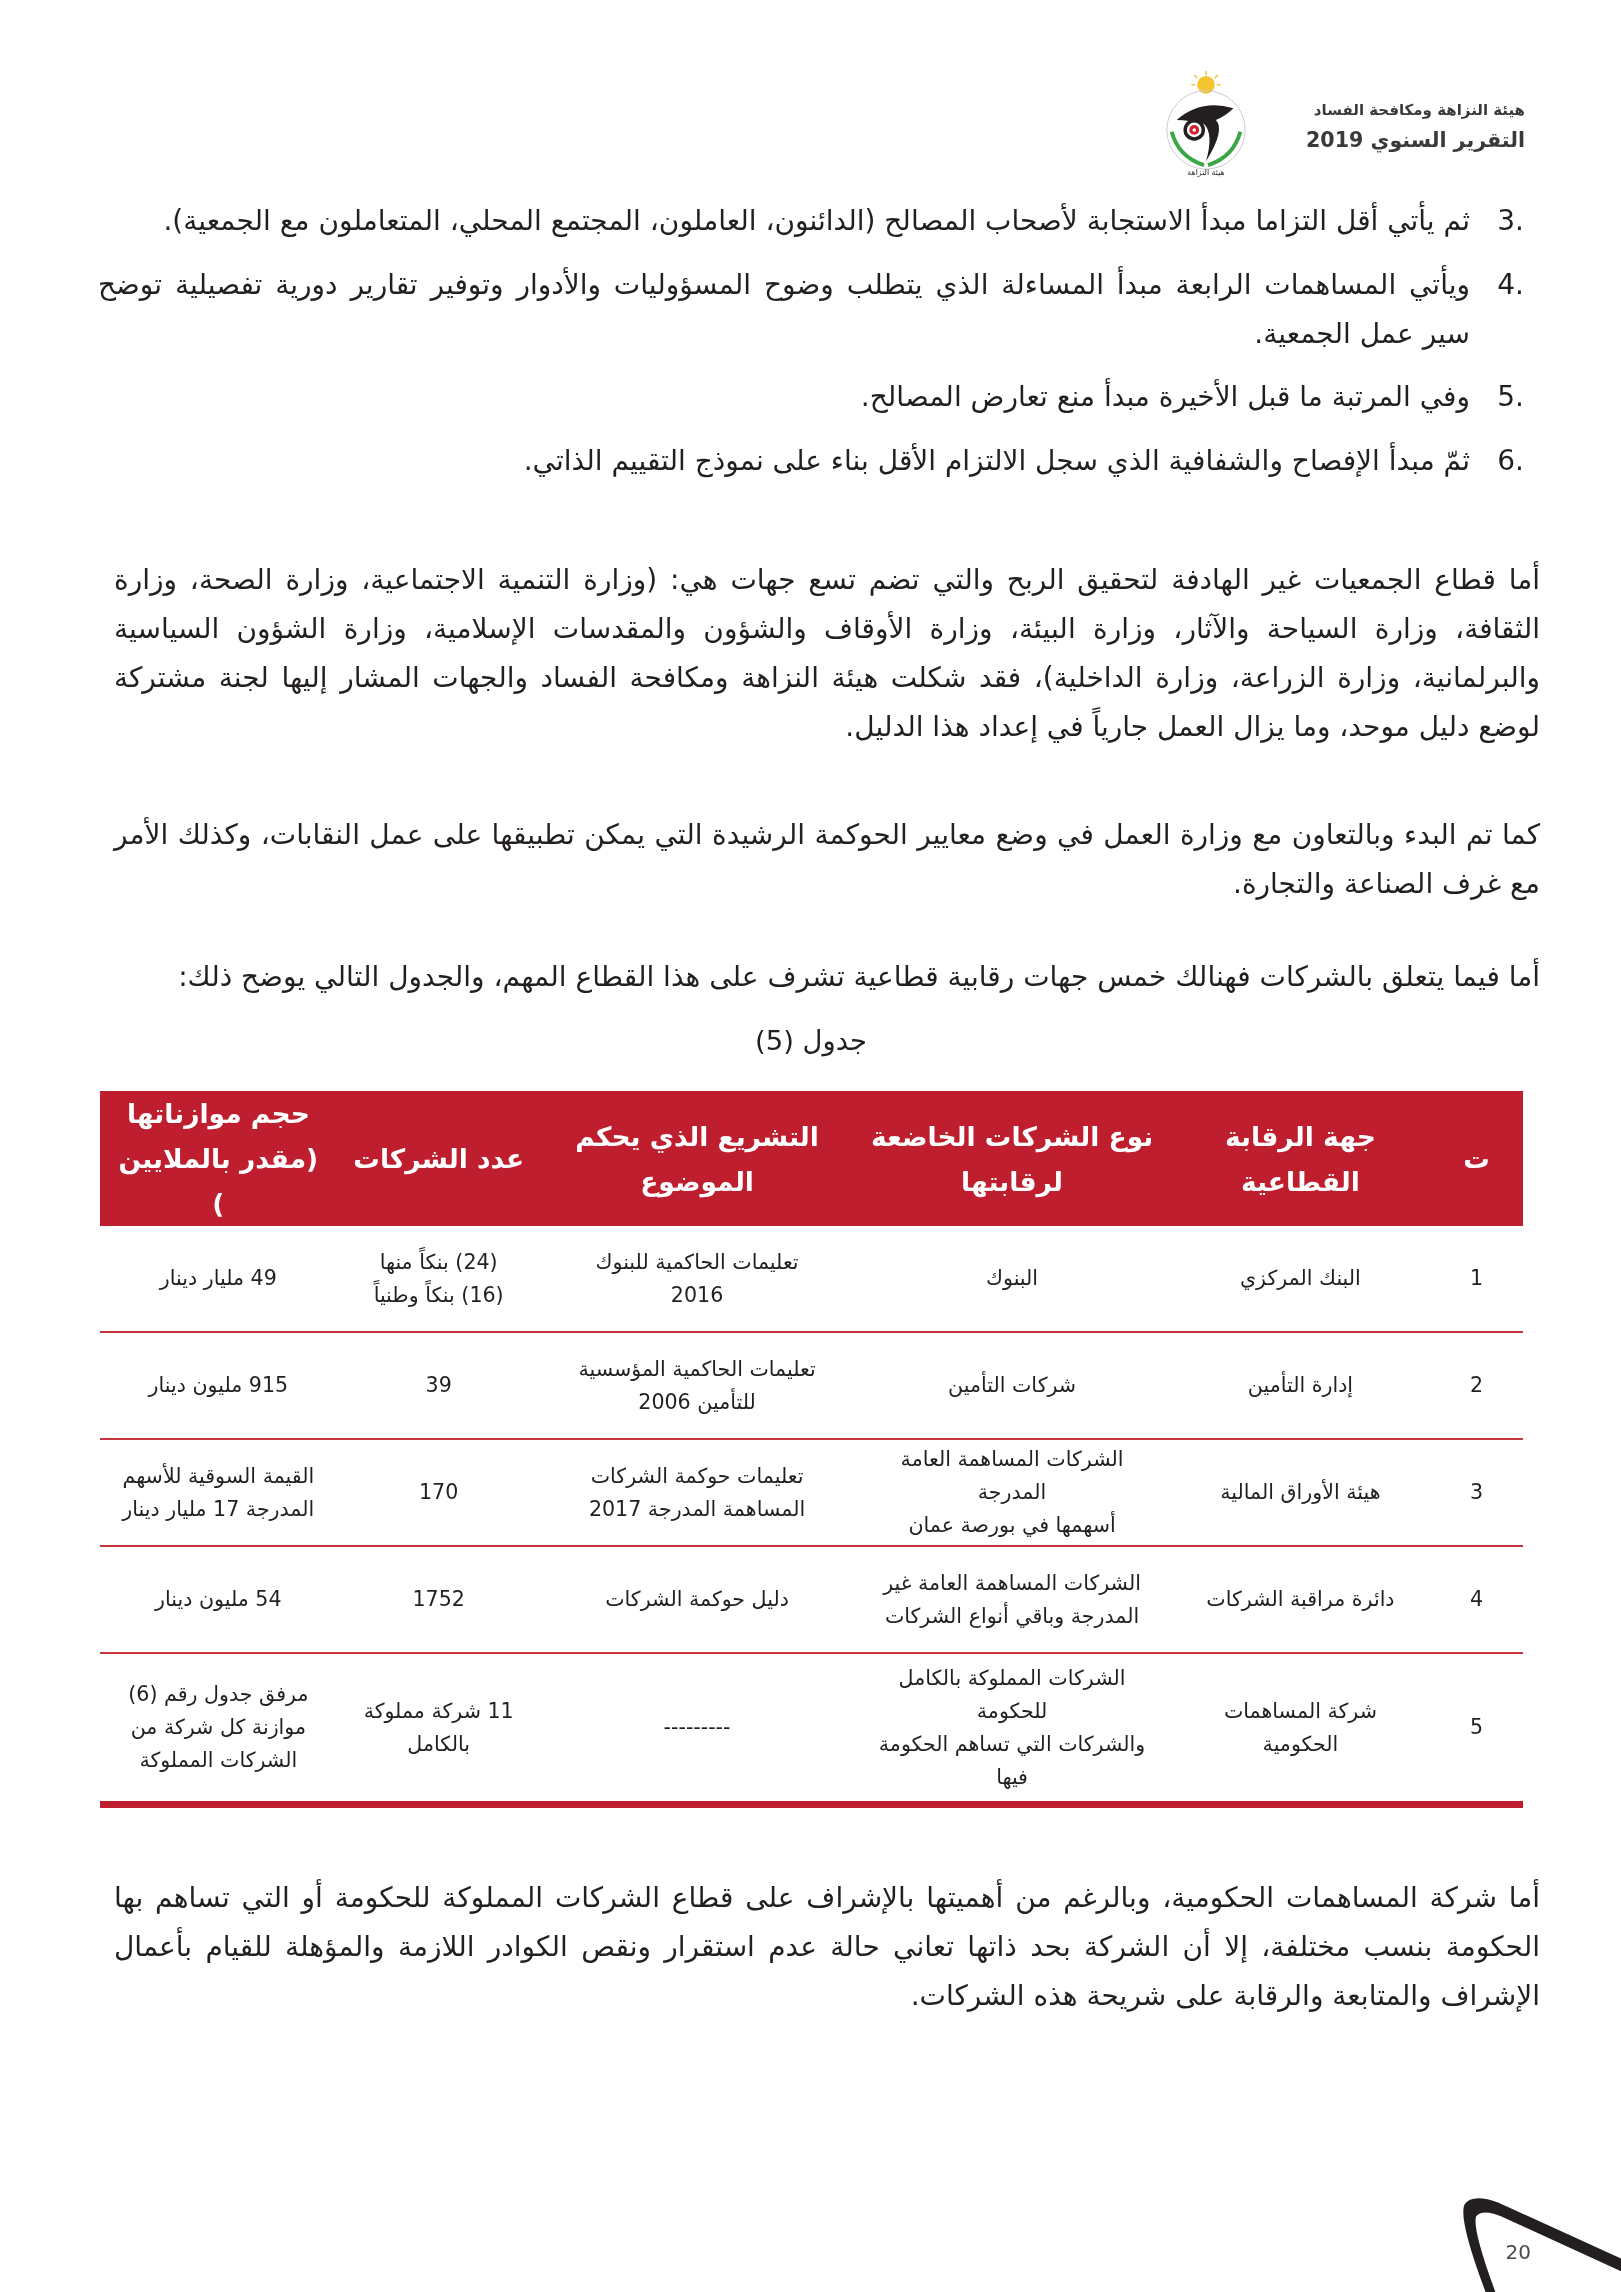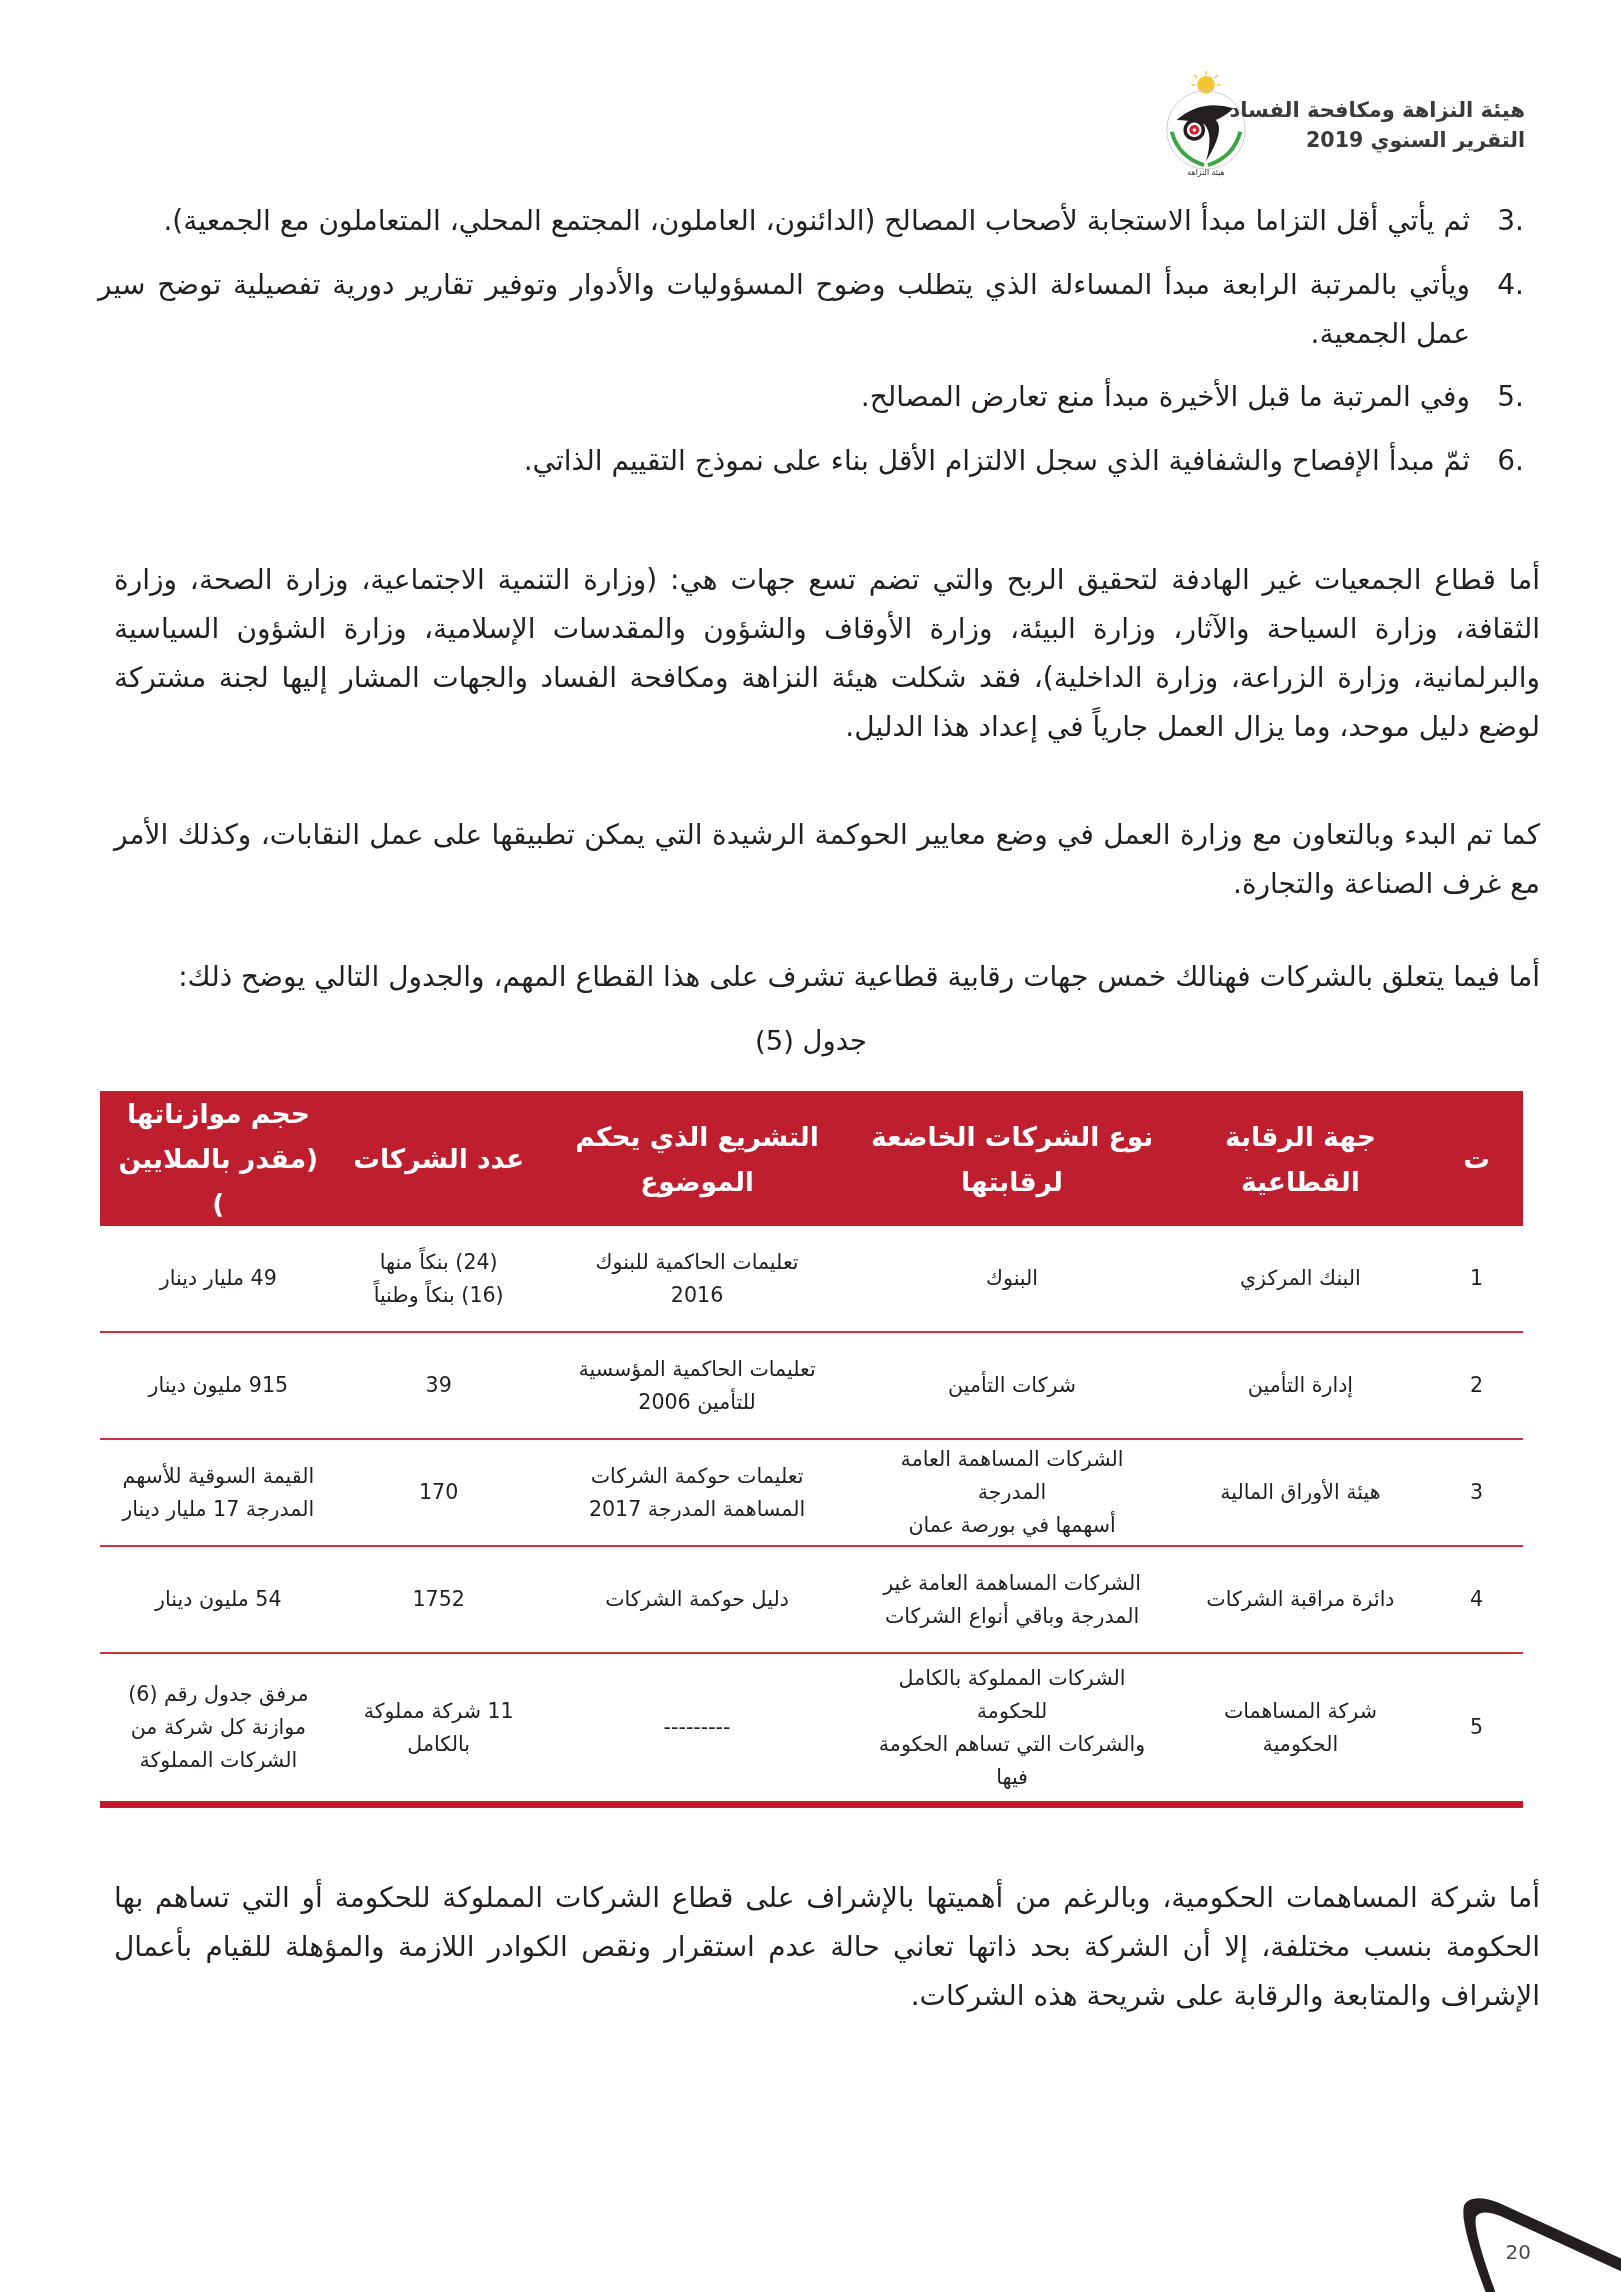--- a/index.html
+++ b/index.html
@@ -2,21 +2,21 @@
 <html><head>
 <meta charset="utf-8">
 <style>
   html, body { margin: 0; padding: 0; background: #ffffff; }
   body { width: 1621px; height: 2293px; position: relative; overflow: hidden;
          font-family: "DejaVu Sans", sans-serif; color: #231f20; }
 
   
   .header { position: absolute; top: 61px; right: 96px; width: 392px; height: 118px; }
   .org-block { position: absolute; right: 0; top: 35px; text-align: right; direction: rtl; }
-  .org-name { font-size: 21px; font-weight: bold; color: #3a3a3a; line-height: 29px; }
+  .org-name { font-size: 15px; font-weight: bold; color: #3a3a3a; line-height: 29px; }
   .report-title { font-size: 20.6px; font-weight: bold; color: #3a3a3a; line-height: 31px; }
   .logo { position: absolute; right: 270px; top: 9.8px; width: 98px; height: 108px; }
 
   
   .content { position: absolute; left: 98px; width: 1426px; direction: rtl; text-align: justify;
              font-size: 28px; line-height: 49px; color: #231f20; }
   .list { top: 196px; }
   .list-item { display: flex; flex-direction: row; margin-bottom: 14.7px; }
   .list-item .num { width: 54px; flex: none; text-align: right; }
   .list-item .txt { flex: 1; text-align: justify; text-align-last: right; }
@@ -82,21 +82,21 @@
   </div>
 </div>
 
 <div class="content list">
   <div class="list-item">
     <span class="num">.3</span>
     <span class="txt">ثم يأتي أقل التزاما مبدأ الاستجابة لأصحاب المصالح (الدائنون، العاملون، المجتمع المحلي، المتعاملون مع الجمعية).</span>
   </div>
   <div class="list-item">
     <span class="num">.4</span>
-    <span class="txt">ويأتي بالمرتبة الرابعة مبدأ المساءلة الذي يتطلب وضوح المسؤوليات والأدوار وتوفير تقارير دورية تفصيلية توضح سير عمل الجمعية.</span>
+    <span class="txt">ويأتي المساهمات الرابعة مبدأ المساءلة الذي يتطلب وضوح المسؤوليات والأدوار وتوفير تقارير دورية تفصيلية توضح سير عمل الجمعية.</span>
   </div>
   <div class="list-item">
     <span class="num">.5</span>
     <span class="txt">وفي المرتبة ما قبل الأخيرة مبدأ منع تعارض المصالح.</span>
   </div>
   <div class="list-item">
     <span class="num">.6</span>
     <span class="txt">ثمّ مبدأ الإفصاح والشفافية الذي سجل الالتزام الأقل بناء على نموذج التقييم الذاتي.</span>
   </div>
 </div>

